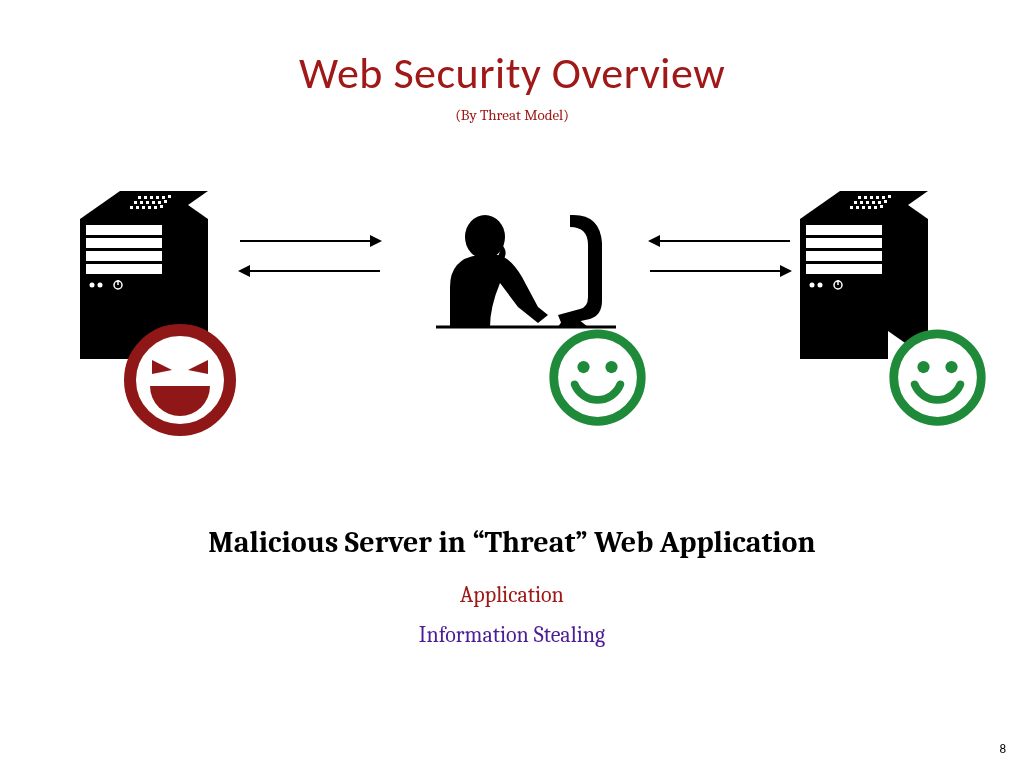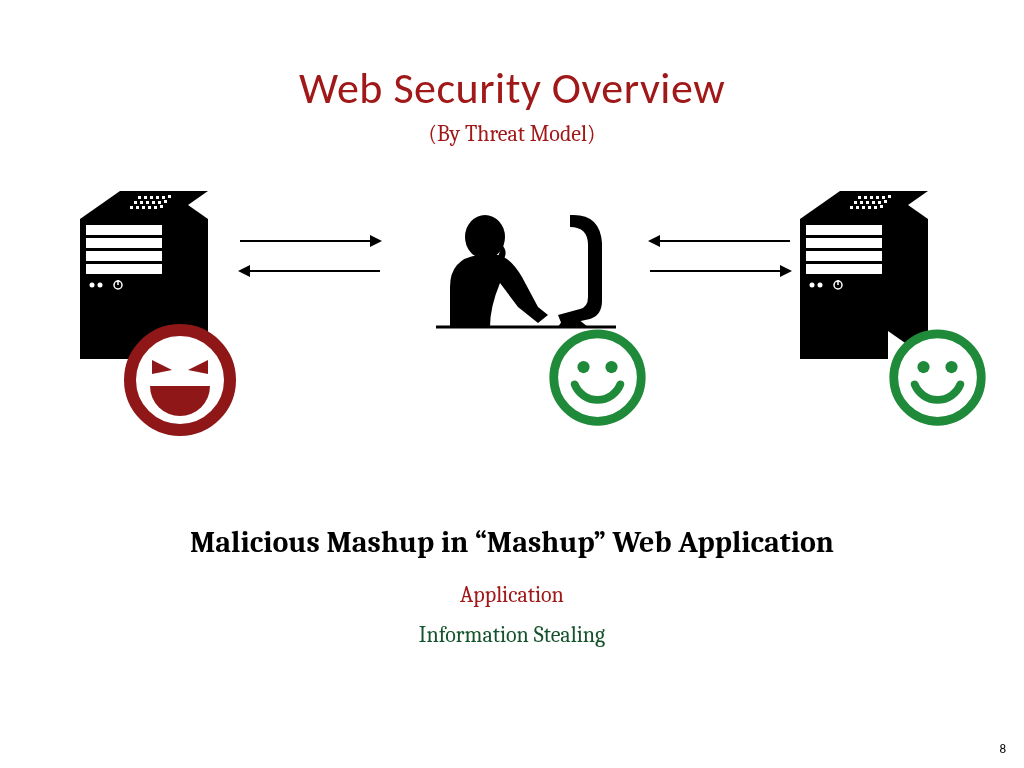--- a/index.html
+++ b/index.html
@@ -9,27 +9,27 @@
     background: #ffffff;
     font-family: Cambria, Georgia, 'Times New Roman', serif;
     position: relative;
     overflow: hidden;
   }
   .title {
     text-align: center;
     font-size: 44px;
     font-weight: 400;
     color: #a01818;
-    padding-top: 61px;
+    padding-top: 46px;
     letter-spacing: 0.5px;
     font-family: Calibri, 'Segoe UI', sans-serif;
   }
   .subtitle {
     text-align: center;
-    font-size: 22px;
+    font-size: 15px;
     color: #a01818;
     margin-top: 6px;
     font-family: Cambria, Georgia, serif;
   }
   .diagram {
     position: absolute;
     top: 175px;
     left: 0;
     width: 1024px;
     height: 290px;
@@ -55,21 +55,21 @@
     text-align: center;
     font-size: 22px;
     color: #a01818;
     position: absolute;
     top: 582px;
     width: 100%;
   }
   .threat2 {
     text-align: center;
     font-size: 22px;
-    color: #14532d;
+    color: #4c1d95;
     position: absolute;
     top: 622px;
     width: 100%;
   }
   .page-num {
     position: absolute;
     right: 18px;
     bottom: 12px;
     font-size: 13px;
     color: #000;
@@ -219,17 +219,17 @@
     <svg width="105" height="105" viewBox="0 0 120 120">
       <circle cx="60" cy="60" r="50" fill="#fff" stroke="#1f8a3a" stroke-width="10"></circle>
       <circle cx="44" cy="48" r="7" fill="#1f8a3a"></circle>
       <circle cx="76" cy="48" r="7" fill="#1f8a3a"></circle>
       <path d="M34 68 A28 28 0 0 0 86 68" fill="none" stroke="#1f8a3a" stroke-width="9" stroke-linecap="round"></path>
     </svg>
   </div>
 
 </div>
 
-<div class="scenario">Malicious Mashup in “Mashup” Web Application</div>
+<div class="scenario">Malicious Server in “Threat” Web Application</div>
 <div class="threat1">Application</div>
 <div class="threat2">Information Stealing</div>
 
 <div class="page-num">8</div>
 
 </body></html>

